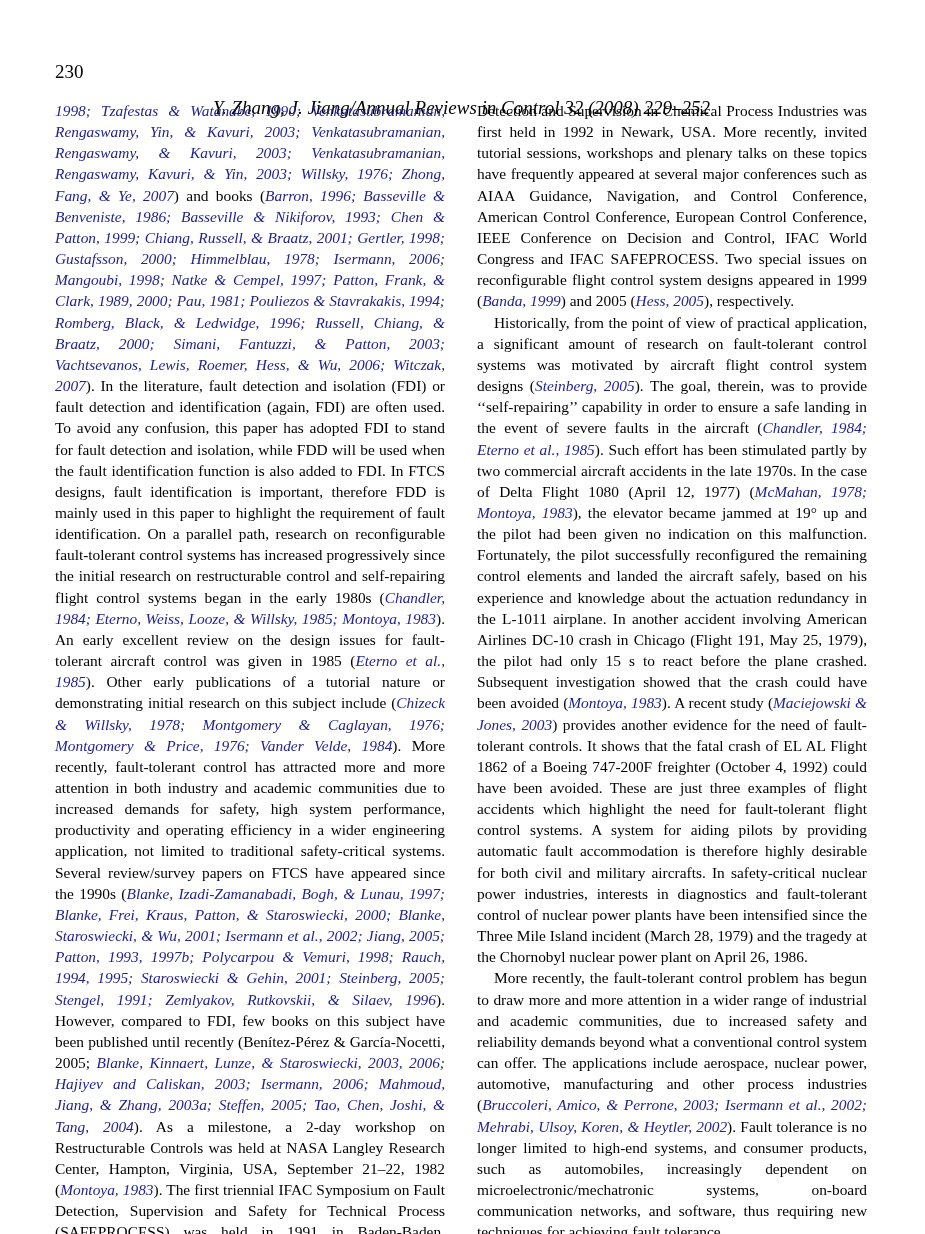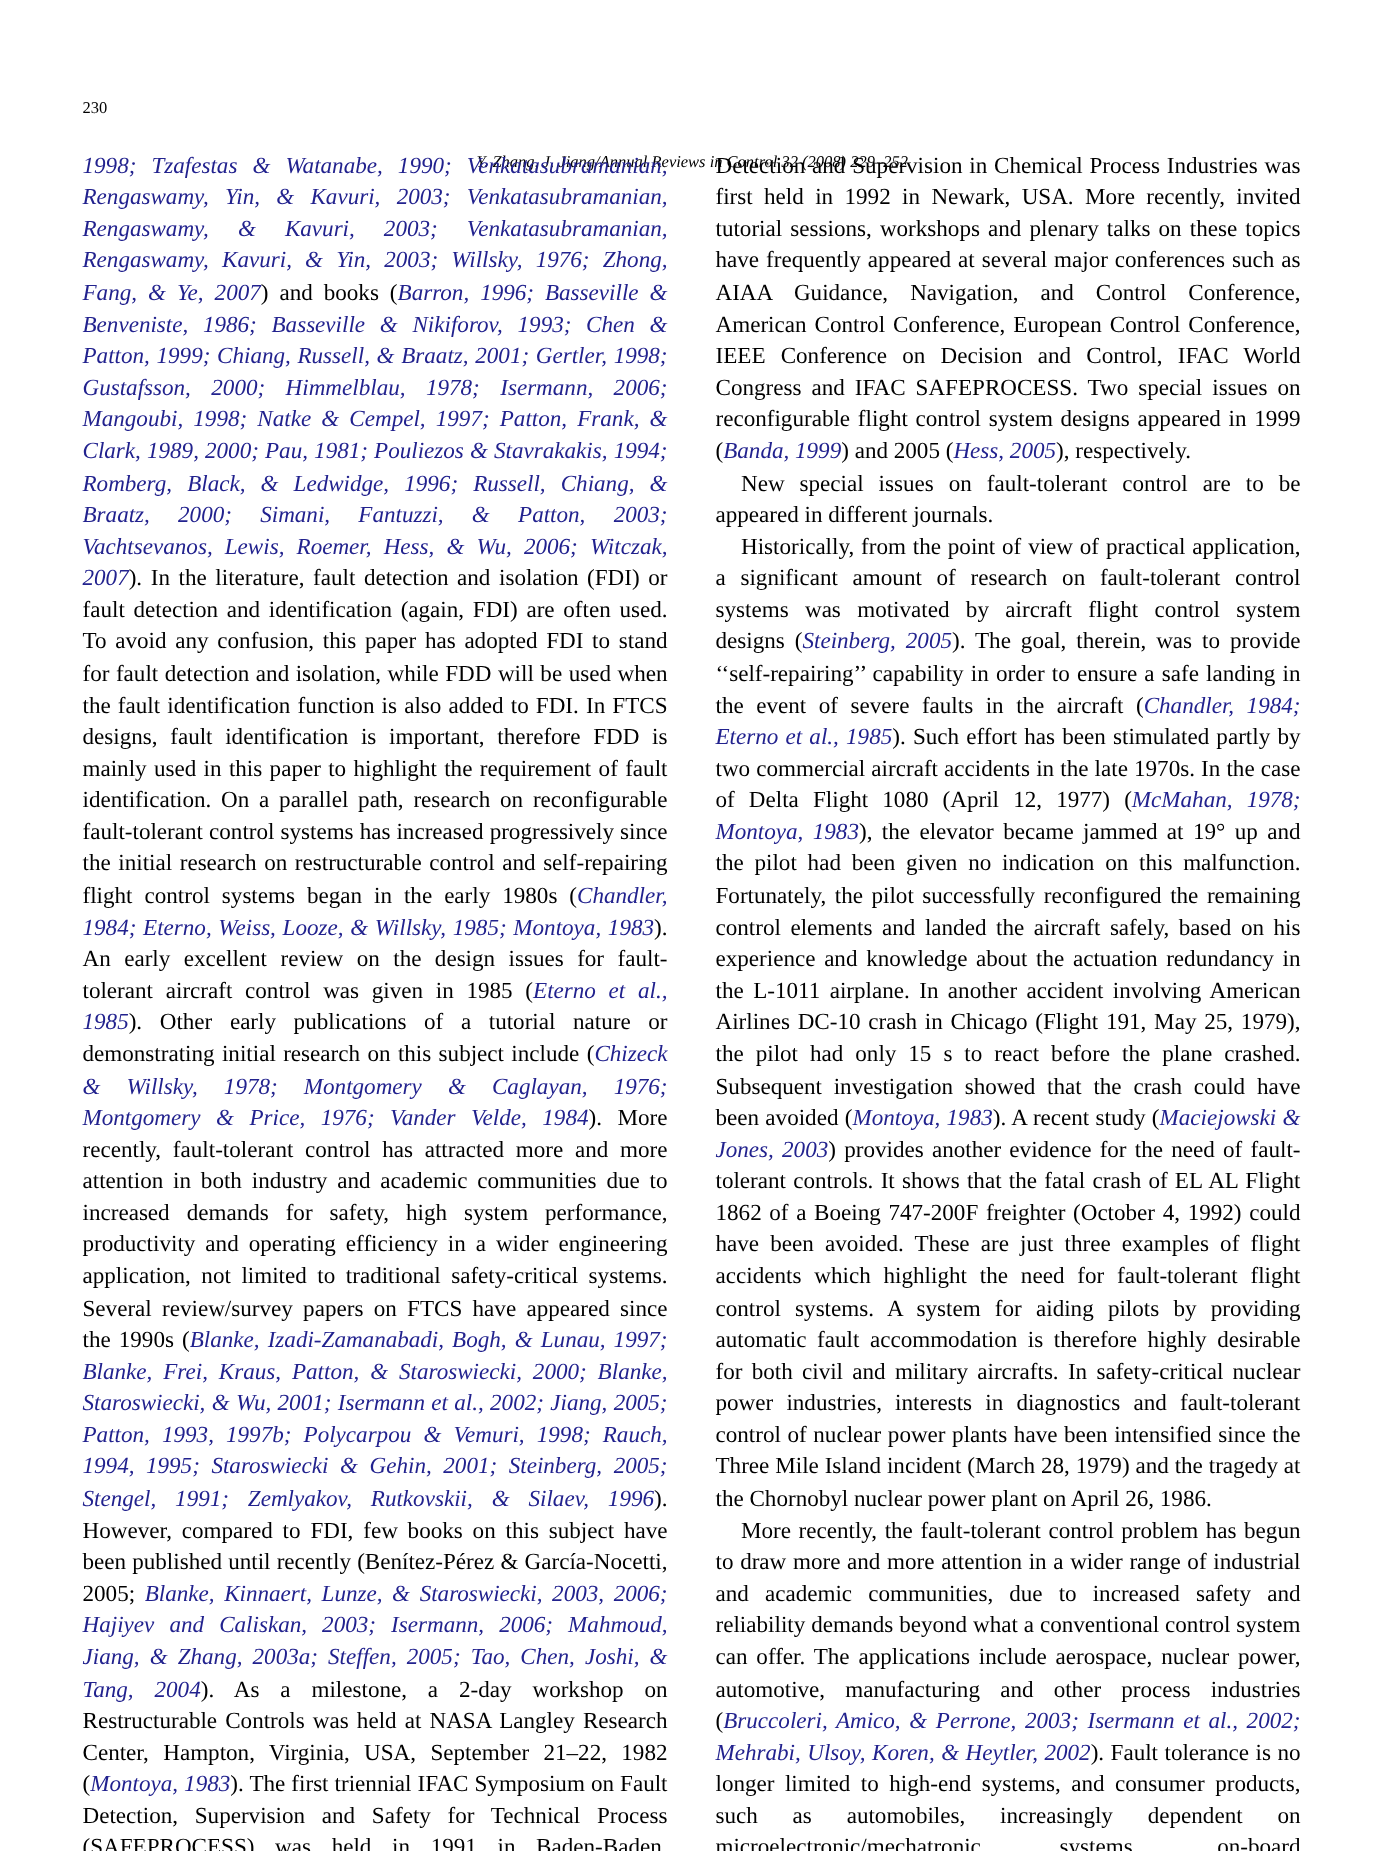--- a/index.html
+++ b/index.html
@@ -5,21 +5,21 @@
   html, body { margin: 0; padding: 0; background: #ffffff; }
   body {
     width: 925px; height: 1234px;
     position: relative; overflow: hidden;
     font-family: "Liberation Serif", serif;
     color: #000000;
   }
   .page { position: absolute; inset: 0; }
   .header {
     position: absolute; top: 64px; left: 55px; right: 57px;
-    font-size: 11px; line-height: 16px;
+    font-size: 19px; line-height: 16px;
   }
   .page-number { position: absolute; left: 0; top: 0; font-style: normal; }
   .running-title { text-align: center; font-style: italic; margin-top: 36px; }
   .columns {
     position: absolute; top: 100px; left: 55px; right: 57px;
     display: flex; gap: 32px;
   }
   .col {
     width: 390px;
     font-size: 15.4px; line-height: 21.15px;
@@ -37,18 +37,17 @@
   <div class="header">
     <span class="page-number">230</span>
     <div class="running-title">Y. Zhang, J. Jiang/Annual Reviews in Control 32 (2008) 229–252</div>
   </div>
   <div class="columns">
     <div class="col">
         <p class=""><span class="cite">1998; Tzafestas &amp; Watanabe, 1990; Venkatasubramanian, Rengaswamy, Yin, &amp; Kavuri, 2003; Venkatasubramanian, Rengaswamy, &amp; Kavuri, 2003; Venkatasubramanian, Rengaswamy, Kavuri, &amp; Yin, 2003; Willsky, 1976; Zhong, Fang, &amp; Ye, 2007</span><span>) and books (</span><span class="cite">Barron, 1996; Basseville &amp; Benveniste, 1986; Basseville &amp; Nikiforov, 1993; Chen &amp; Patton, 1999; Chiang, Russell, &amp; Braatz, 2001; Gertler, 1998; Gustafsson, 2000; Himmelblau, 1978; Isermann, 2006; Mangoubi, 1998; Natke &amp; Cempel, 1997; Patton, Frank, &amp; Clark, 1989, 2000; Pau, 1981; Pouliezos &amp; Stavrakakis, 1994; Romberg, Black, &amp; Ledwidge, 1996; Russell, Chiang, &amp; Braatz, 2000; Simani, Fantuzzi, &amp; Patton, 2003; Vachtsevanos, Lewis, Roemer, Hess, &amp; Wu, 2006; Witczak, 2007</span><span>). In the literature, fault detection and isolation (FDI) or fault detection and identification (again, FDI) are often used. To avoid any confusion, this paper has adopted FDI to stand for fault detection and isolation, while FDD will be used when the fault identification function is also added to FDI. In FTCS designs, fault identification is important, therefore FDD is mainly used in this paper to highlight the requirement of fault identification. On a parallel path, research on reconfigurable fault-tolerant control systems has increased progressively since the initial research on restructurable control and self-repairing flight control systems began in the early 1980s (</span><span class="cite">Chandler, 1984; Eterno, Weiss, Looze, &amp; Willsky, 1985; Montoya, 1983</span><span>). An early excellent review on the design issues for fault-tolerant aircraft control was given in 1985 (</span><span class="cite">Eterno et al., 1985</span><span>). Other early publications of a tutorial nature or demonstrating initial research on this subject include (</span><span class="cite">Chizeck &amp; Willsky, 1978; Montgomery &amp; Caglayan, 1976; Montgomery &amp; Price, 1976; Vander Velde, 1984</span><span>). More recently, fault-tolerant control has attracted more and more attention in both industry and academic communities due to increased demands for safety, high system performance, productivity and operating efficiency in a wider engineering application, not limited to traditional safety-critical systems. Several review/survey papers on FTCS have appeared since the 1990s (</span><span class="cite">Blanke, Izadi-Zamanabadi, Bogh, &amp; Lunau, 1997; Blanke, Frei, Kraus, Patton, &amp; Staroswiecki, 2000; Blanke, Staroswiecki, &amp; Wu, 2001; Isermann et al., 2002; Jiang, 2005; Patton, 1993, 1997b; Polycarpou &amp; Vemuri, 1998; Rauch, 1994, 1995; Staroswiecki &amp; Gehin, 2001; Steinberg, 2005; Stengel, 1991; Zemlyakov, Rutkovskii, &amp; Silaev, 1996</span><span>). However, compared to FDI, few books on this subject have been published until recently (Benítez-Pérez &amp; García-Nocetti, 2005; </span><span class="cite">Blanke, Kinnaert, Lunze, &amp; Staroswiecki, 2003, 2006; Hajiyev and Caliskan, 2003; Isermann, 2006; Mahmoud, Jiang, &amp; Zhang, 2003a; Steffen, 2005; Tao, Chen, Joshi, &amp; Tang, 2004</span><span>). As a milestone, a 2-day workshop on Restructurable Controls was held at NASA Langley Research Center, Hampton, Virginia, USA, September 21–22, 1982 (</span><span class="cite">Montoya, 1983</span><span>). The first triennial IFAC Symposium on Fault Detection, Supervision and Safety for Technical Process (SAFEPROCESS) was held in 1991 in Baden-Baden, Germany, followed by an IEE Colloquium on Fault Diagnosis and Control System Reconfiguration in 1993 in London, Englend and an International Conference on Fault Diagnosis (TOOLDIAG) in April 1993 in Toulouse, France. Another triennial series of IFAC Workshop on On-Line Fault</span></p>
       </div>
     <div class="col">
         <p class=""><span>Detection and Supervision in Chemical Process Industries was first held in 1992 in Newark, USA. More recently, invited tutorial sessions, workshops and plenary talks on these topics have frequently appeared at several major conferences such as AIAA Guidance, Navigation, and Control Conference, American Control Conference, European Control Conference, IEEE Conference on Decision and Control, IFAC World Congress and IFAC SAFEPROCESS. Two special issues on reconfigurable flight control system designs appeared in 1999 (</span><span class="cite">Banda, 1999</span><span>) and 2005 (</span><span class="cite">Hess, 2005</span><span>), respectively.</span></p>
-        <p class="indent"><span>New special issues on fault-tolerant control are to be appeared in different journals.</span></p>
         <p class="indent"><span>Historically, from the point of view of practical application, a significant amount of research on fault-tolerant control systems was motivated by aircraft flight control system designs (</span><span class="cite">Steinberg, 2005</span><span>). The goal, therein, was to provide ‘‘self-repairing’’ capability in order to ensure a safe landing in the event of severe faults in the aircraft (</span><span class="cite">Chandler, 1984; Eterno et al., 1985</span><span>). Such effort has been stimulated partly by two commercial aircraft accidents in the late 1970s. In the case of Delta Flight 1080 (April 12, 1977) (</span><span class="cite">McMahan, 1978; Montoya, 1983</span><span>), the elevator became jammed at 19° up and the pilot had been given no indication on this malfunction. Fortunately, the pilot successfully reconfigured the remaining control elements and landed the aircraft safely, based on his experience and knowledge about the actuation redundancy in the L-1011 airplane. In another accident involving American Airlines DC-10 crash in Chicago (Flight 191, May 25, 1979), the pilot had only 15 s to react before the plane crashed. Subsequent investigation showed that the crash could have been avoided (</span><span class="cite">Montoya, 1983</span><span>). A recent study (</span><span class="cite">Maciejowski &amp; Jones, 2003</span><span>) provides another evidence for the need of fault-tolerant controls. It shows that the fatal crash of EL AL Flight 1862 of a Boeing 747-200F freighter (October 4, 1992) could have been avoided. These are just three examples of flight accidents which highlight the need for fault-tolerant flight control systems. A system for aiding pilots by providing automatic fault accommodation is therefore highly desirable for both civil and military aircrafts. In safety-critical nuclear power industries, interests in diagnostics and fault-tolerant control of nuclear power plants have been intensified since the Three Mile Island incident (March 28, 1979) and the tragedy at the Chornobyl nuclear power plant on April 26, 1986.</span></p>
         <p class="indent"><span>More recently, the fault-tolerant control problem has begun to draw more and more attention in a wider range of industrial and academic communities, due to increased safety and reliability demands beyond what a conventional control system can offer. The applications include aerospace, nuclear power, automotive, manufacturing and other process industries (</span><span class="cite">Bruccoleri, Amico, &amp; Perrone, 2003; Isermann et al., 2002; Mehrabi, Ulsoy, Koren, &amp; Heytler, 2002</span><span>). Fault tolerance is no longer limited to high-end systems, and consumer products, such as automobiles, increasingly dependent on microelectronic/mechatronic systems, on-board communication networks, and software, thus requiring new techniques for achieving fault tolerance.</span></p>
       </div>
   </div>
 </div>
 
 </body></html>

